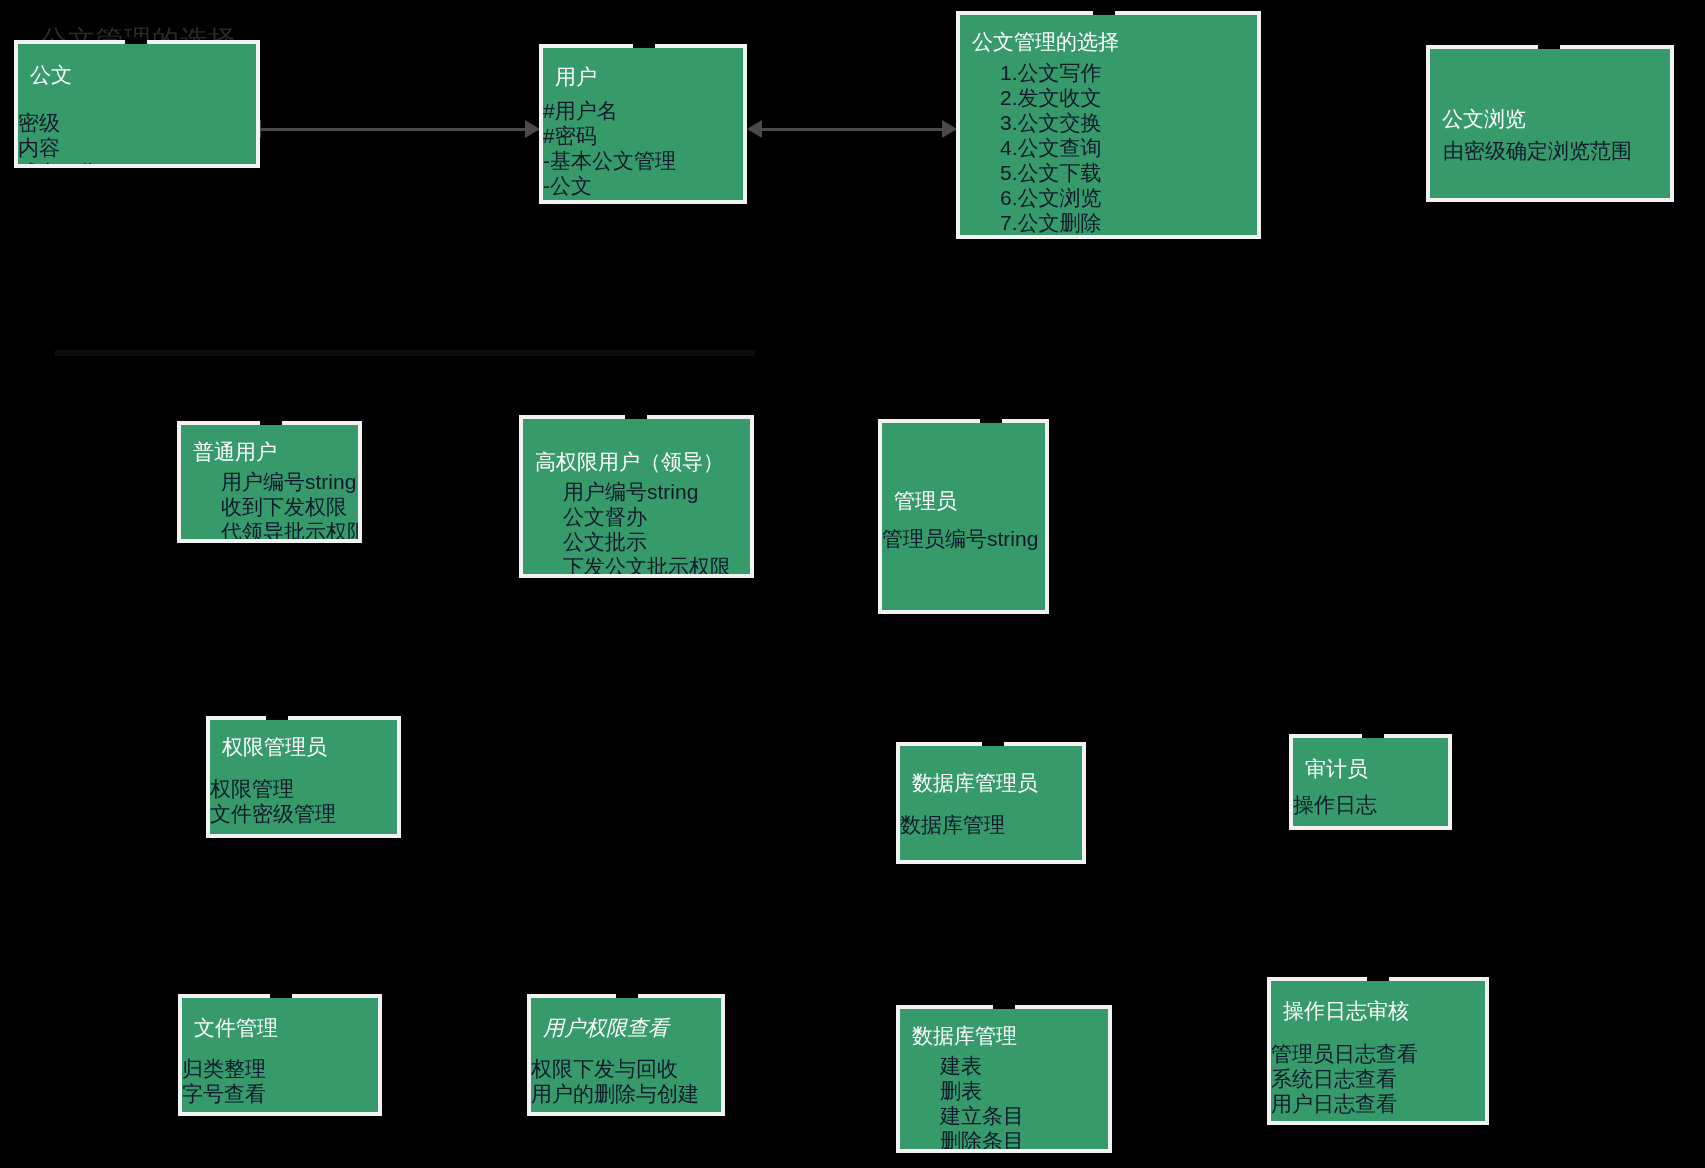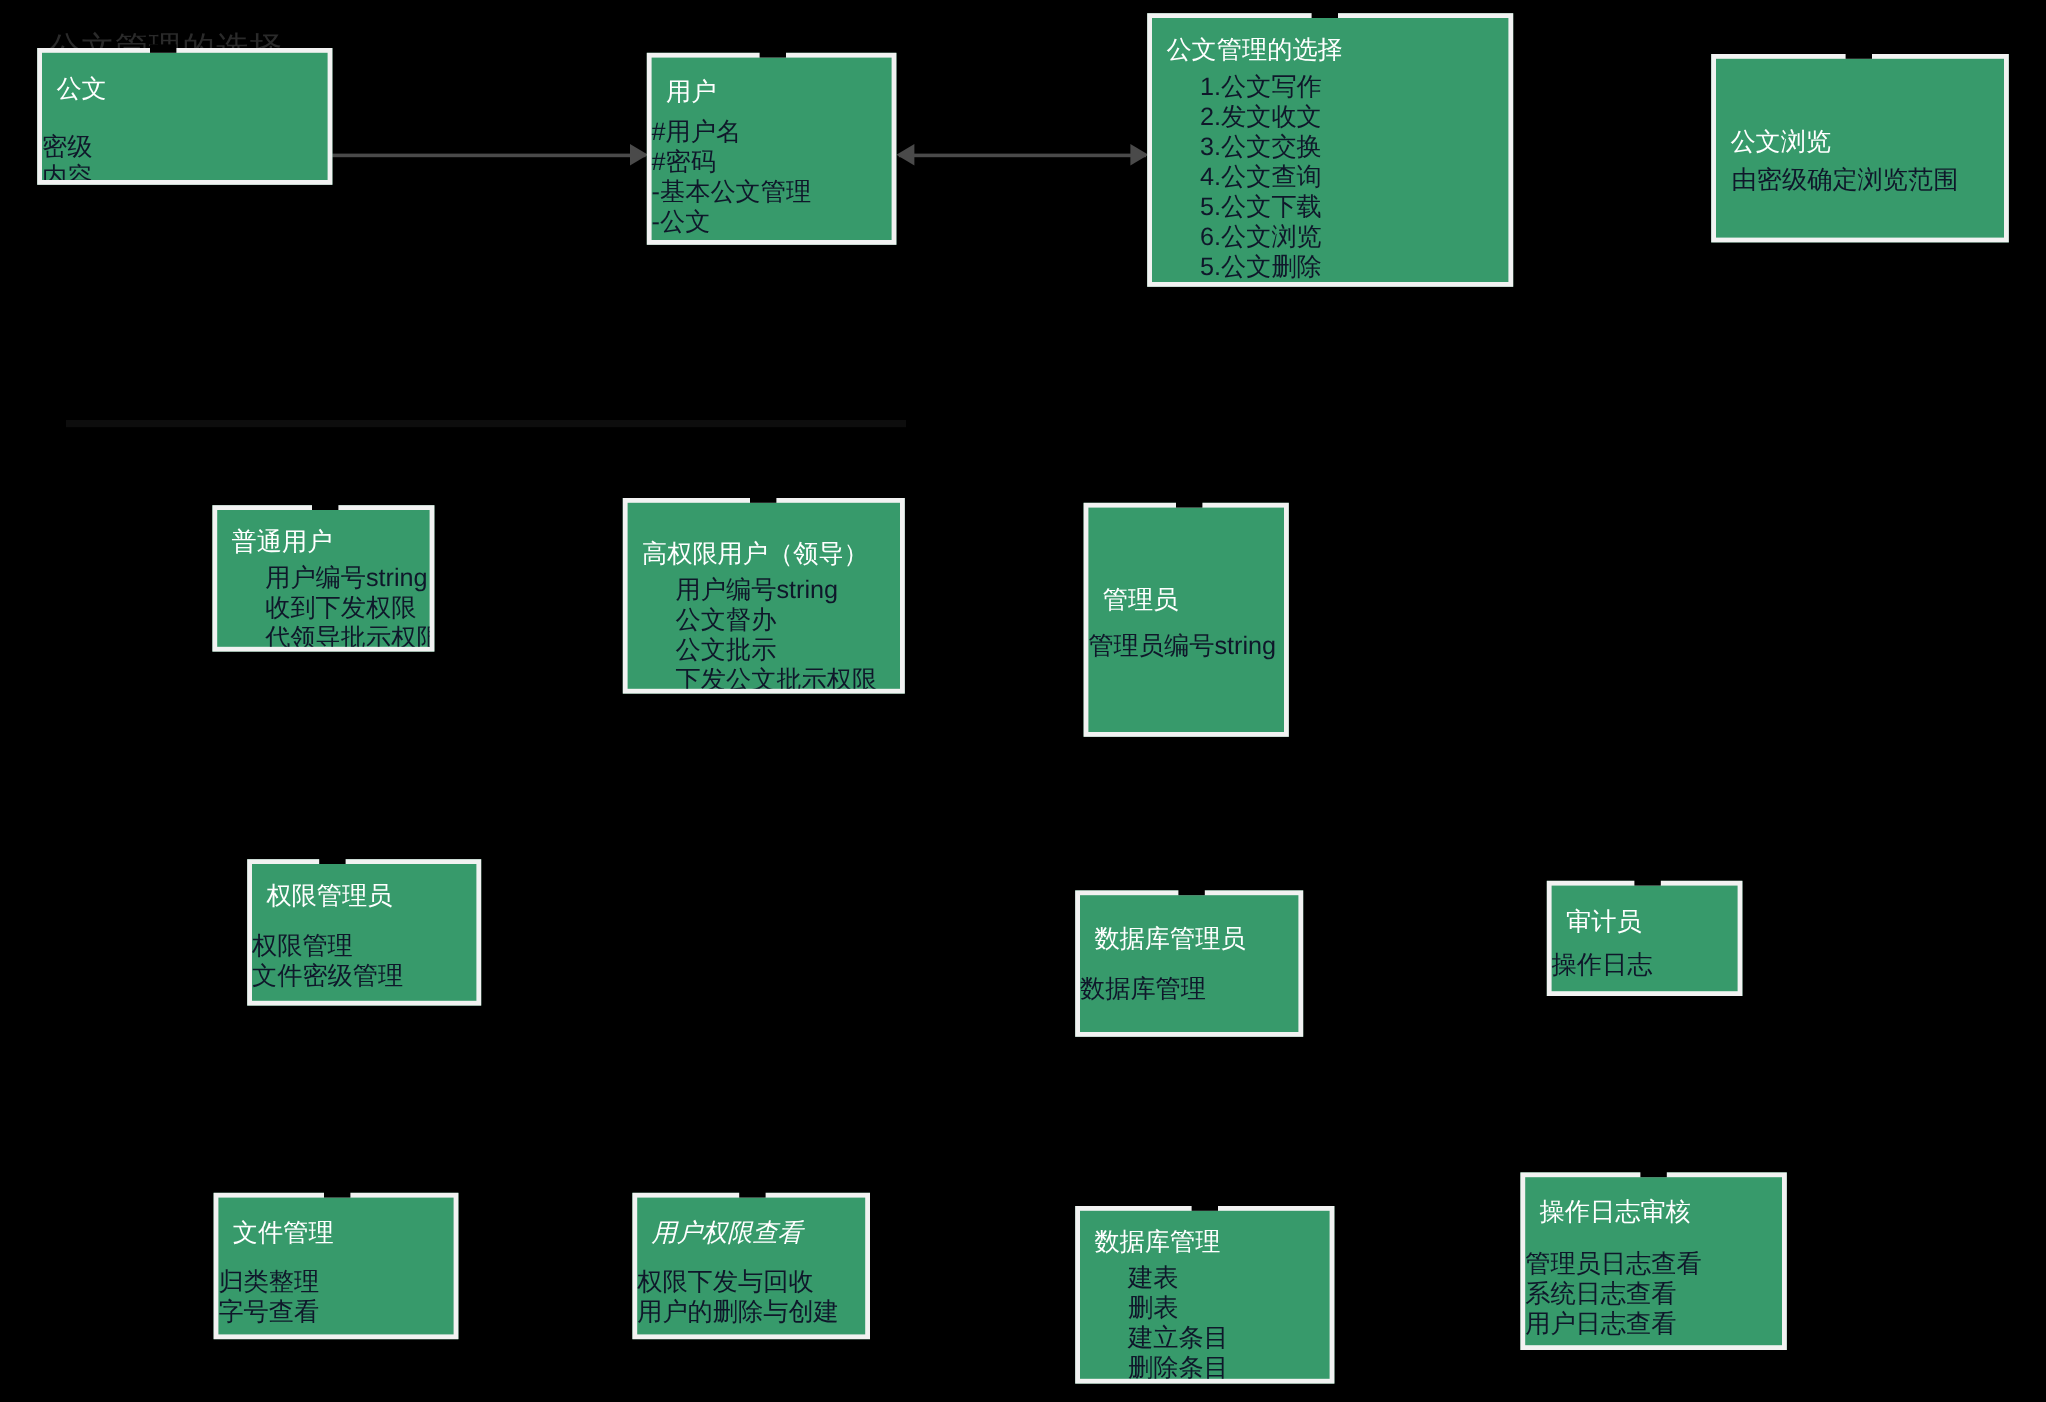--- a/index.html
+++ b/index.html
@@ -91,21 +91,21 @@
 
 <div id="canvas">
     <div class="ghost-text" style="left: 40px; top: 22px;">公文管理的选择</div>
     <div class="ghost-bar" style="left: 55px; top: 350px; width: 700px; height: 6px;"></div>
     <div class="connector" style="left: 248px; top: 128px; width: 290px;"></div>
     <div class="arrow-head arrow-left" style="left: 246px; top: 120px;"></div>
     <div class="arrow-head arrow-right" style="left: 525px; top: 120px;"></div>
     <div class="connector" style="left: 749px; top: 128px; width: 206px;"></div>
     <div class="arrow-head arrow-left" style="left: 747px; top: 120px;"></div>
     <div class="arrow-head arrow-right" style="left: 942px; top: 120px;"></div>
-    <div class="node" style="left: 31px; top: 40px; width: 246px; height: 114px;">
+    <div class="node" style="left: 14px; top: 40px; width: 246px; height: 128px;">
       <div class="node-title" style="top: 18px;">公文</div>
       <div class="node-body" style="top: 66px;">
         <span class="line">密级</span>
         <span class="line">内容</span>
         <span class="line">成文日期</span>
       </div>
     </div>
     <div class="notch" style="left: 125px; top: 37px; width: 22px; height: 7px;"></div>
     <div class="node" style="left: 539px; top: 44px; width: 208px; height: 160px;">
       <div class="node-title" style="top: 16px;">用户</div>
@@ -119,21 +119,21 @@
     <div class="notch" style="left: 633px; top: 41px; width: 22px; height: 7px;"></div>
     <div class="node" style="left: 956px; top: 11px; width: 305px; height: 228px;">
       <div class="node-title" style="top: 14px;">公文管理的选择</div>
       <div class="node-body indent" style="top: 45px;">
         <span class="line">1.公文写作</span>
         <span class="line">2.发文收文</span>
         <span class="line">3.公文交换</span>
         <span class="line">4.公文查询</span>
         <span class="line">5.公文下载</span>
         <span class="line">6.公文浏览</span>
-        <span class="line">5.公文删除</span>
+        <span class="line">7.公文删除</span>
       </div>
     </div>
     <div class="notch" style="left: 1093px; top: 8px; width: 22px; height: 7px;"></div>
     <div class="node" style="left: 1426px; top: 45px; width: 248px; height: 157px;">
       <div class="node-title" style="top: 57px;">公文浏览</div>
       <div class="node-body indent" style="top: 89px; padding-left: 13px;">
         <span class="line">由密级确定浏览范围</span>
       </div>
     </div>
     <div class="notch" style="left: 1538px; top: 42px; width: 22px; height: 7px;"></div>
@@ -149,21 +149,21 @@
     <div class="node" style="left: 519px; top: 415px; width: 235px; height: 163px;">
       <div class="node-title" style="top: 30px;">高权限用户（领导）</div>
       <div class="node-body indent" style="top: 60px;">
         <span class="line">用户编号string</span>
         <span class="line">公文督办</span>
         <span class="line">公文批示</span>
         <span class="line">下发公文批示权限</span>
       </div>
     </div>
     <div class="notch" style="left: 625px; top: 412px; width: 22px; height: 7px;"></div>
-    <div class="node" style="left: 903px; top: 419px; width: 171px; height: 195px; padding-left: 11px;">
+    <div class="node" style="left: 878px; top: 419px; width: 171px; height: 195px; padding-left: 11px;">
       <div class="node-title" style="top: 65px;">管理员</div>
       <div class="node-body" style="top: 103px;">
         <span class="line">管理员编号string</span>
       </div>
     </div>
     <div class="notch" style="left: 980px; top: 416px; width: 22px; height: 7px;"></div>
     <div class="node" style="left: 178px; top: 716px; width: 195px; height: 122px; margin-left: 28px;">
       <div class="node-title" style="top: 14px;">权限管理员</div>
       <div class="node-body" style="top: 56px;">
         <span class="line">权限管理</span>

